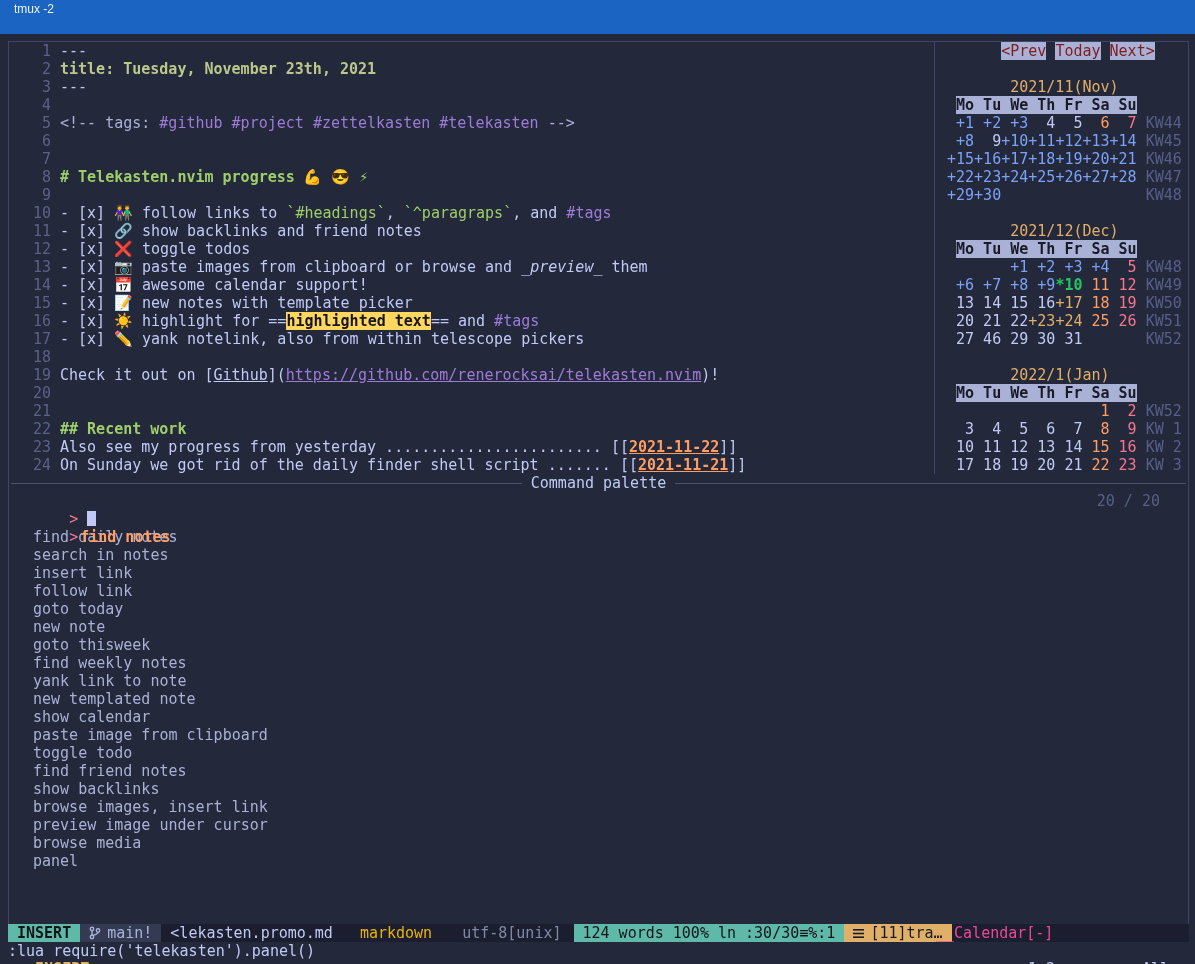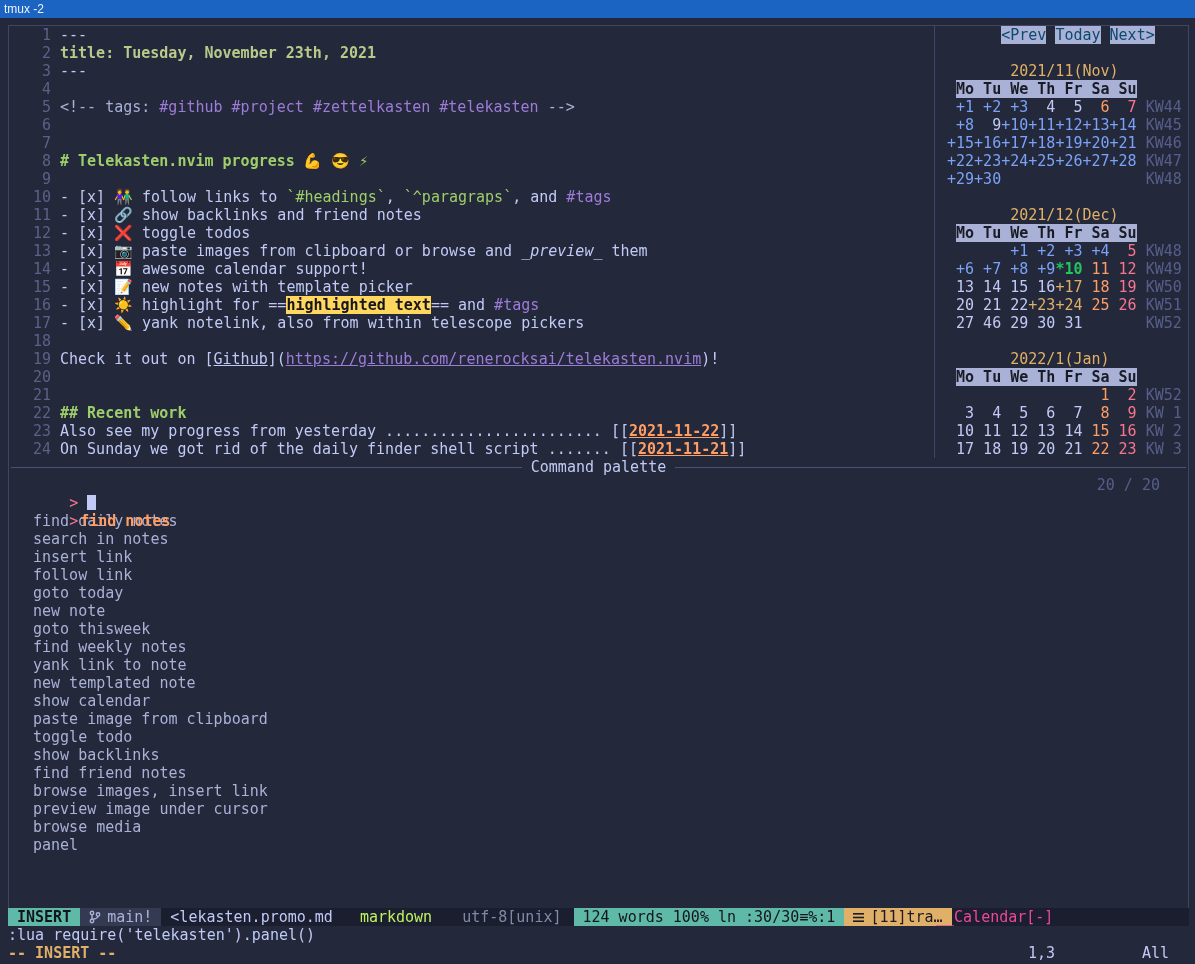--- a/index.html
+++ b/index.html
@@ -1,19 +1,19 @@
 <!DOCTYPE html>
 <html><head>
 <meta charset="utf-8">
 <style>
   html,body{margin:0;padding:0}
   body{width:1195px;height:964px;background:#24283b;overflow:hidden;
        font-family:"DejaVu Sans Mono",monospace;font-size:15px;line-height:18px;color:#c0caf5}
-  .tmux-bar{height:18px;background:#1b64c1;color:#eef3fb;font-family:"Liberation Sans",sans-serif;
-            font-size:12px;line-height:18px;padding-left:4px}
+  .tmux-bar{height:34px;background:#1b64c1;color:#eef3fb;font-family:"Liberation Sans",sans-serif;
+            font-size:12px;line-height:18px;padding-left:14px}
   .term{padding:7px 6px 0 8px}
   .frame{border:1px solid #3f4565;border-bottom:none;height:882px;overflow:hidden}
   .split{display:flex;height:432px}
   .editor{flex:1;overflow:hidden}
   .calendar{width:253px;border-left:1px solid #3f4565;overflow:hidden}
   .erow{height:18px;white-space:pre}
   .lnum{display:inline-block;width:42px;text-align:right;color:#5a6287}
   .lcontent{margin-left:9px}
   .crow{height:18px;white-space:pre;padding-left:12px}
 
@@ -24,21 +24,21 @@
   .s-h{color:#9ece6a;font-weight:bold}
   .s-tag{color:#9d7cd8}
   .s-code{color:#9ece6a}
   .s-em{font-style:italic;color:#c0caf5}
   .s-mark{background:#ffd75f;color:#16161e;font-weight:bold}
   .s-link{color:#c0caf5;text-decoration:underline}
   .s-url{color:#9d7cd8;text-decoration:underline}
   .s-wiki{color:#ff9e64;font-weight:bold;text-decoration:underline}
 
   
-  .s-cbtn{background:#a9b1d6;color:#0c4a6e}
+  .s-cbtn{background:#a9b1d6;color:#7f1d1d}
   .s-ctitle{color:#e0af68}
   .s-chead{background:#a9b1d6;color:#1a1b26;font-weight:bold}
   .s-dnote{color:#7aa2f7}
   .s-dfg{color:#c0caf5}
   .s-dsa{color:#ff9e64}
   .s-dsu{color:#f7768e}
   .s-dtoday{color:#22c55e;font-weight:bold}
   .s-dylw{color:#e0af68}
   .s-kw{color:#565f89}
 
@@ -55,21 +55,21 @@
   .sel-label{color:#ff9e64;font-weight:bold;margin-left:2px}
   .pitem{height:18px;padding-left:24px;color:#a9b1d6;white-space:pre}
 
   
   .sl{display:flex;height:18px;background:#1b1e2e}
   .sl-left{flex:1;display:flex;align-items:flex-start;min-width:0}
   .seg{display:flex;align-items:center;white-space:pre}
   .seg-mode{background:#5fb9a8;color:#14141b;font-weight:bold;padding:0 9px}
   .seg-branch{background:#343a52;color:#a9b1d6;padding:0 9px;gap:6px}
   .seg-file{color:#c0caf5;padding:0 9px}
-  .seg-ft{color:#bef264;padding:0 18px}
+  .seg-ft{color:#eab308;padding:0 18px}
   .seg-enc{color:#8089a8;padding:0 12px}
   .seg-stats{margin-left:auto;background:#5fb9a8;color:#14141b;padding:0 9px}
   .seg-buf{background:#e0af68;color:#1a1b26;padding:0 9px;gap:6px}
   .seg-cal{width:253px;color:#ec4899;padding-left:12px}
   .seg svg{flex:none}
 
   .cmdline{height:18px;white-space:pre}
   .modeline{height:18px;position:relative}
   .mmode{color:#e0af68;font-weight:bold}
   .mpos{position:absolute;left:1020px;top:0}
@@ -165,22 +165,22 @@
         <div class="pitem">follow link</div>
         <div class="pitem">goto today</div>
         <div class="pitem">new note</div>
         <div class="pitem">goto thisweek</div>
         <div class="pitem">find weekly notes</div>
         <div class="pitem">yank link to note</div>
         <div class="pitem">new templated note</div>
         <div class="pitem">show calendar</div>
         <div class="pitem">paste image from clipboard</div>
         <div class="pitem">toggle todo</div>
+        <div class="pitem">find friend notes</div>
         <div class="pitem">show backlinks</div>
-        <div class="pitem">find friend notes</div>
         <div class="pitem">browse images, insert link</div>
         <div class="pitem">preview image under cursor</div>
         <div class="pitem">browse media</div>
         <div class="pitem">panel</div>
       </div>
   </div>
 
   <div class="sl">
     <div class="sl-left">
       <span class="seg seg-mode">INSERT</span>

